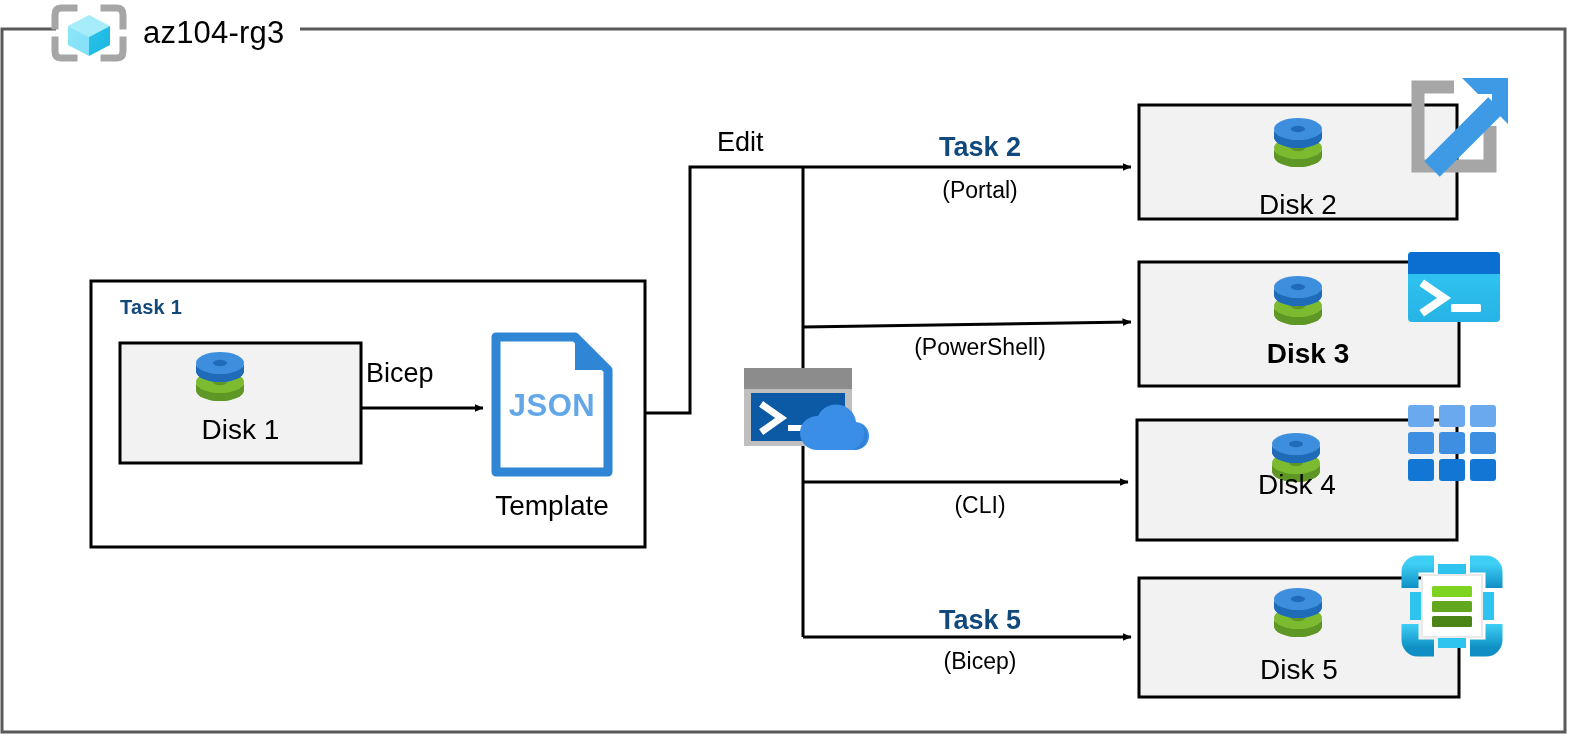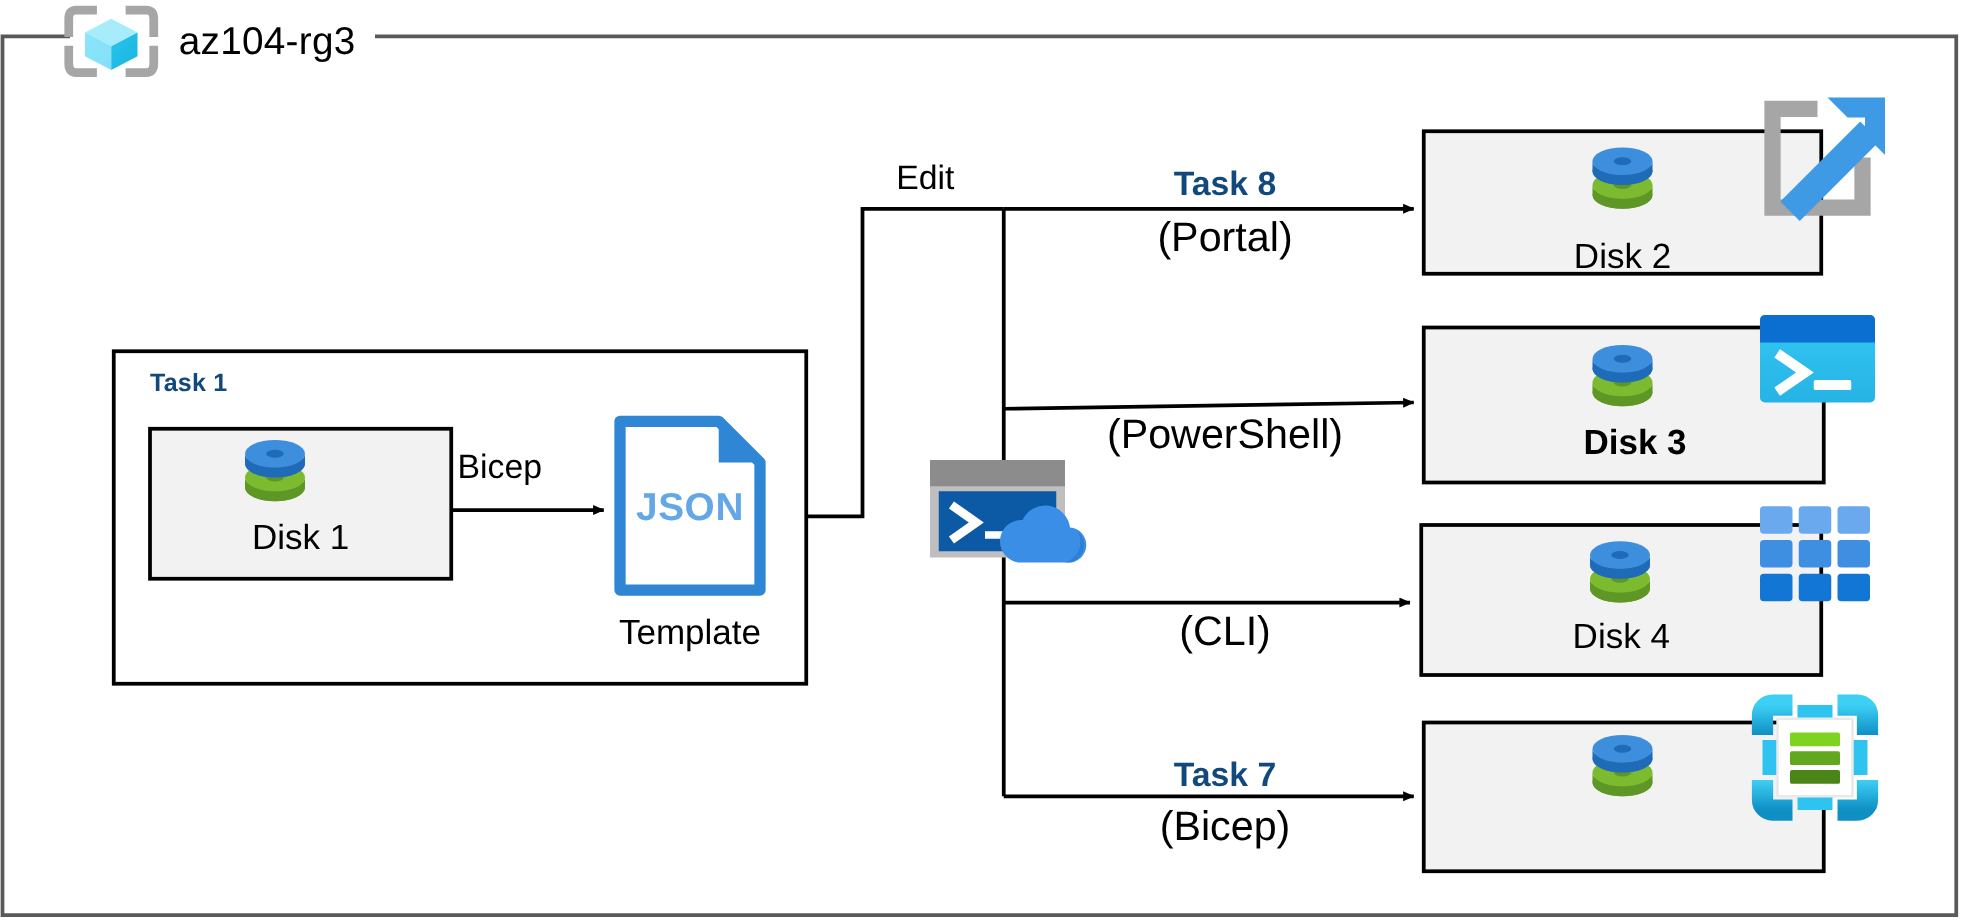--- a/index.html
+++ b/index.html
@@ -19,21 +19,21 @@
 
   
   .task-head{
     font-size:20px;font-weight:bold;color:#11497c;letter-spacing:.2px;
   }
   
   .arrow-label-top{
     font-size:27px;font-weight:bold;color:#11497c;text-align:center;
   }
   .arrow-label-bot{
-    font-size:33px;color:#000;text-align:center;
+    font-size:23px;color:#000;text-align:center;
   }
   .edit-label{font-size:27px;color:#000;}
   .export-label{font-size:27px;color:#000;}
   .disk-label{font-size:28px;color:#000;text-align:center;}
   .template-label{font-size:28px;color:#000;text-align:right;}
   .json-label{font-size:31px;font-weight:bold;color:#63a7e8;letter-spacing:.5px;}
 
   .centerbox{position:absolute;display:flex;align-items:center;justify-content:center;}
 </style>
 </head>
@@ -242,26 +242,27 @@
   <div class="txt rg-title">az104-rg3</div>
 
   <div class="txt task-head" style="left:120px;top:297px;">Task 1</div>
   <div class="centerbox disk-label" style="left:120px;top:412px;width:241px;height:36px;">Disk 1</div>
   <div class="txt export-label" style="left:366px;top:360px;">Bicep</div>
   <div class="centerbox json-label" style="left:496px;top:388px;width:112px;height:36px;">JSON</div>
   <div class="centerbox template-label" style="left:480px;top:488px;width:144px;height:36px;">Template</div>
 
   <div class="txt edit-label" style="left:717px;top:129px;">Edit</div>
 
-  <div class="centerbox arrow-label-top" style="left:830px;top:131px;width:300px;height:32px;">Task 8</div>
+  <div class="centerbox arrow-label-top" style="left:830px;top:131px;width:300px;height:32px;">Task 2</div>
   <div class="centerbox arrow-label-bot" style="left:830px;top:173px;width:300px;height:34px;">(Portal)</div>
   <div class="centerbox disk-label" style="left:1139px;top:188px;width:318px;height:34px;">Disk 2</div>
 
   <div class="centerbox arrow-label-bot" style="left:830px;top:330px;width:300px;height:34px;">(PowerShell)</div>
   <div class="centerbox disk-label" style="left:1148px;top:337px;width:320px;height:34px;font-weight:bold;">Disk 3</div>
 
   <div class="centerbox arrow-label-bot" style="left:830px;top:488px;width:300px;height:34px;">(CLI)</div>
-  <div class="centerbox disk-label" style="left:1137px;top:492px;width:320px;height:34px;">Disk 4</div>
-
-  <div class="centerbox arrow-label-top" style="left:830px;top:604px;width:300px;height:32px;">Task 7</div>
+  <div class="centerbox disk-label" style="left:1137px;top:468px;width:320px;height:34px;">Disk 4</div>
+
+  <div class="centerbox arrow-label-top" style="left:830px;top:604px;width:300px;height:32px;">Task 5</div>
   <div class="centerbox arrow-label-bot" style="left:830px;top:644px;width:300px;height:34px;">(Bicep)</div>
+  <div class="centerbox disk-label" style="left:1139px;top:653px;width:320px;height:34px;">Disk 5</div>
 
 </div>
 
 </body></html>

